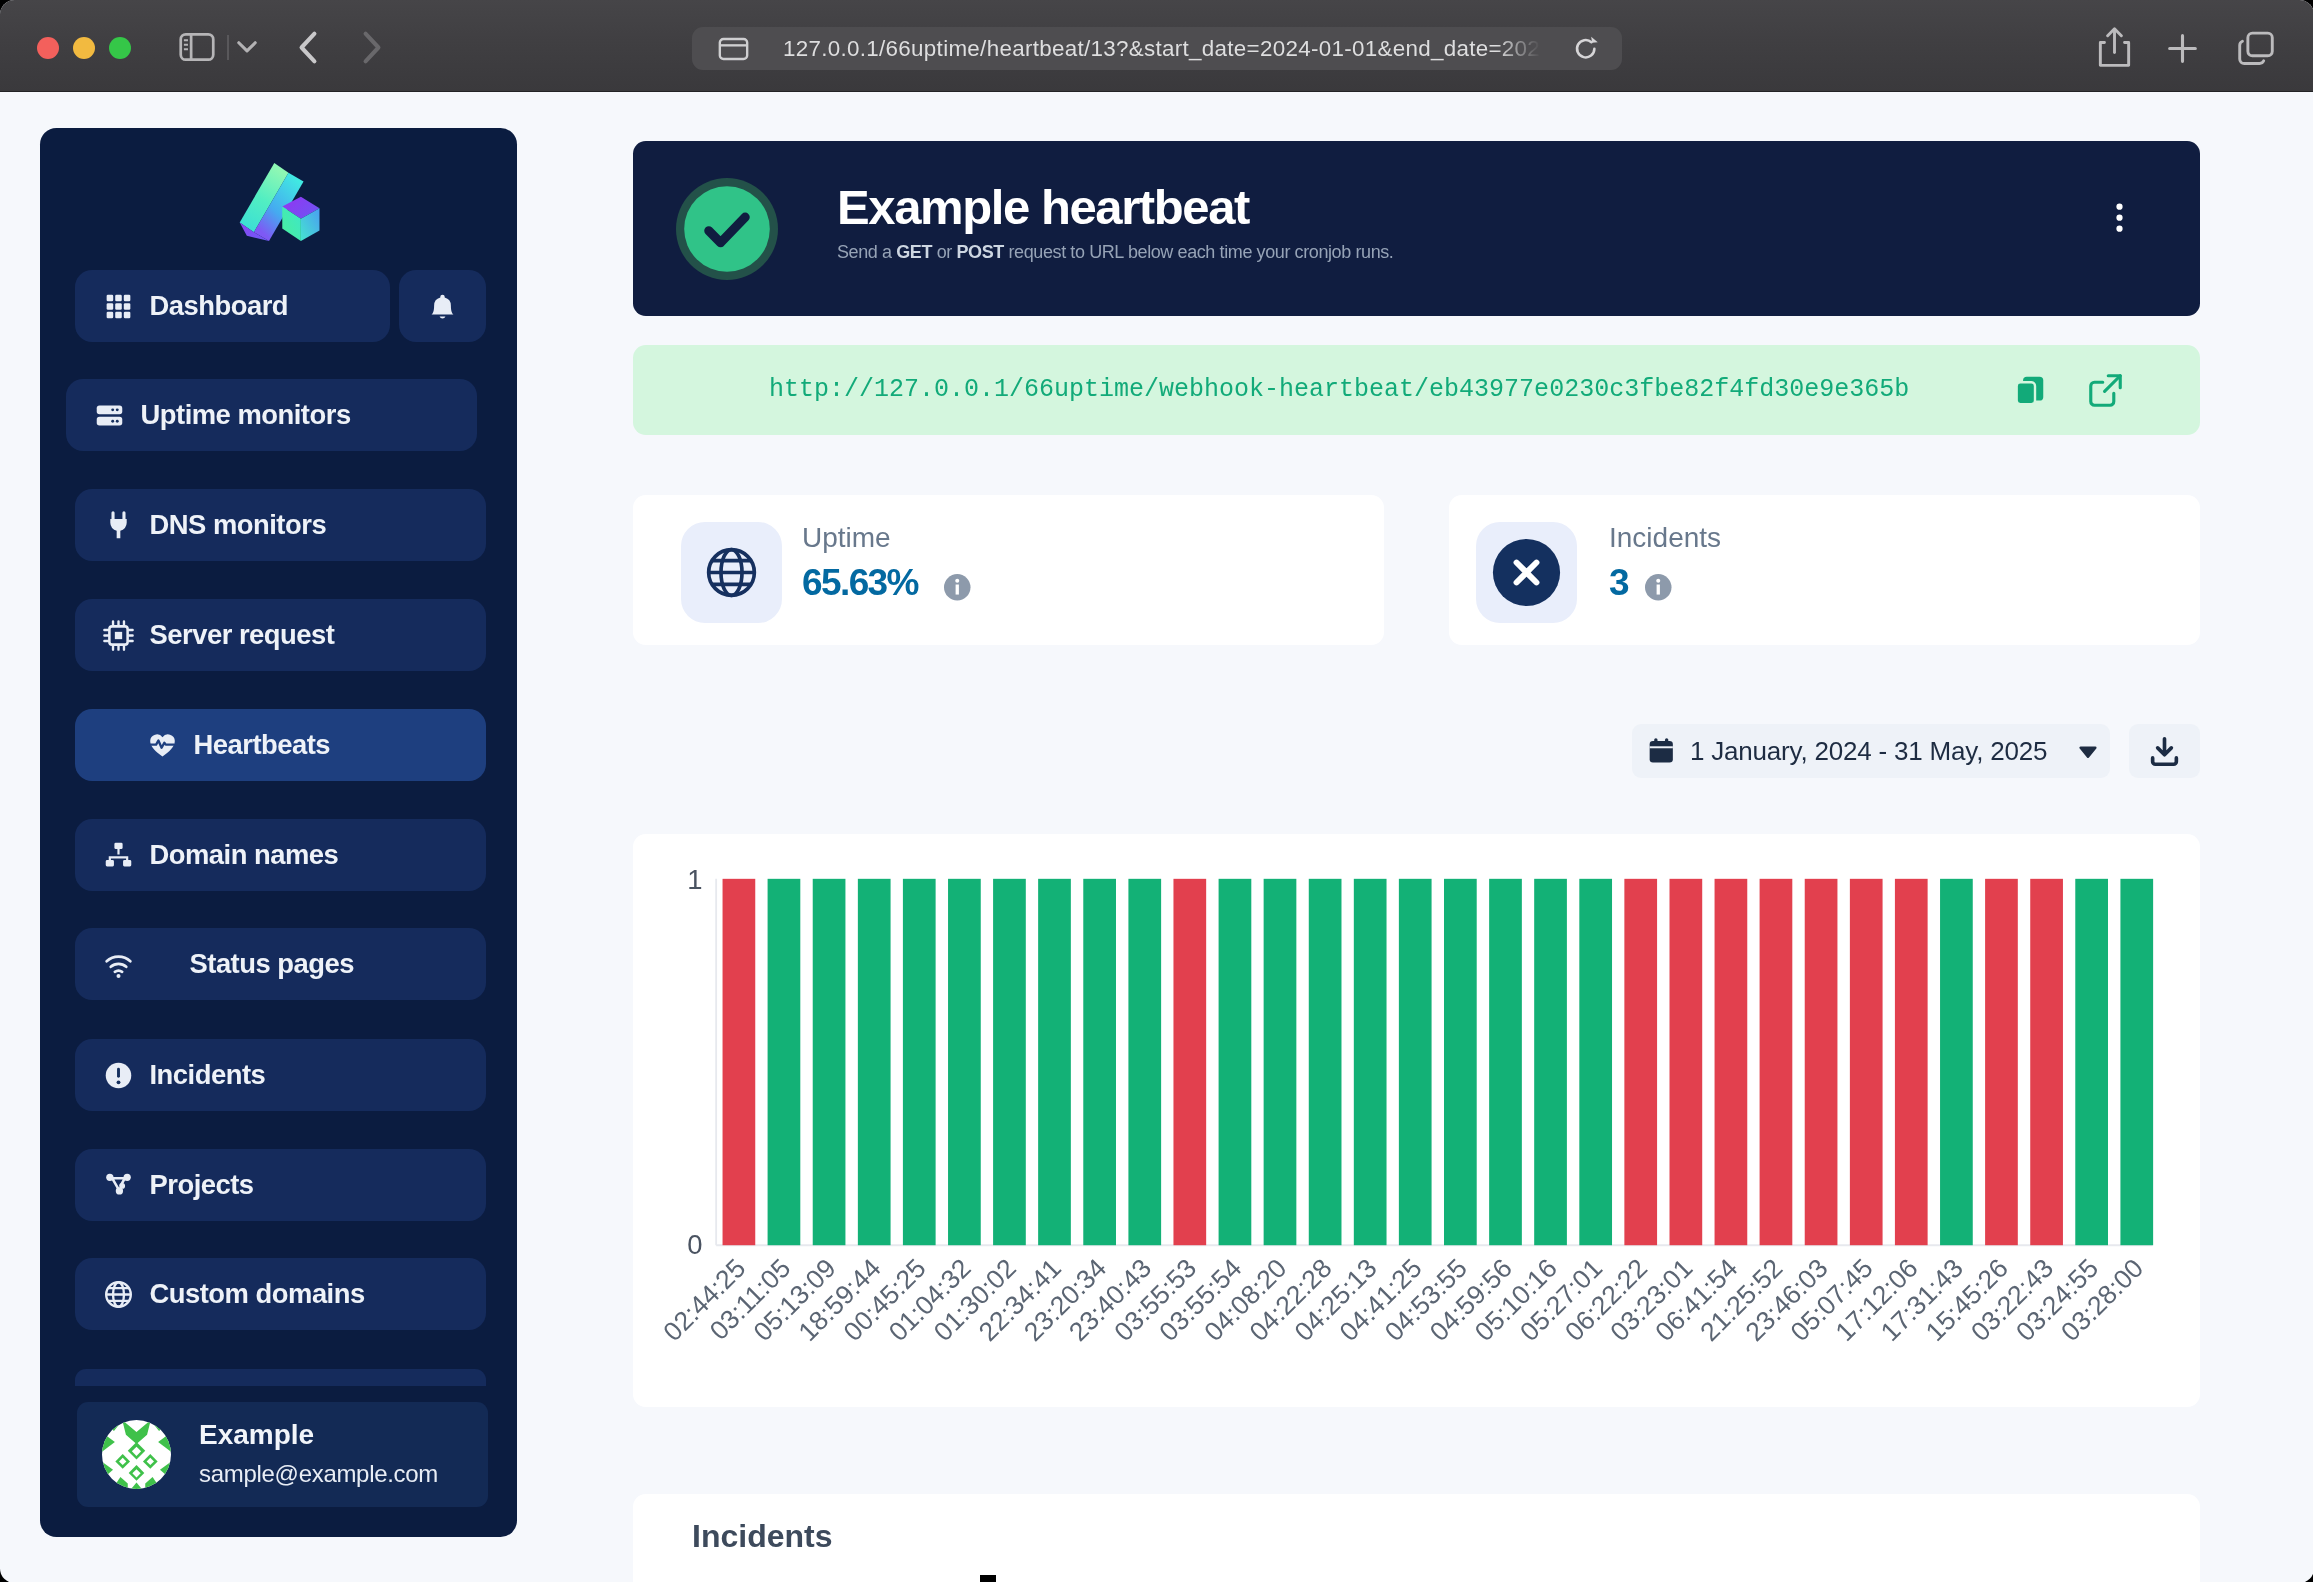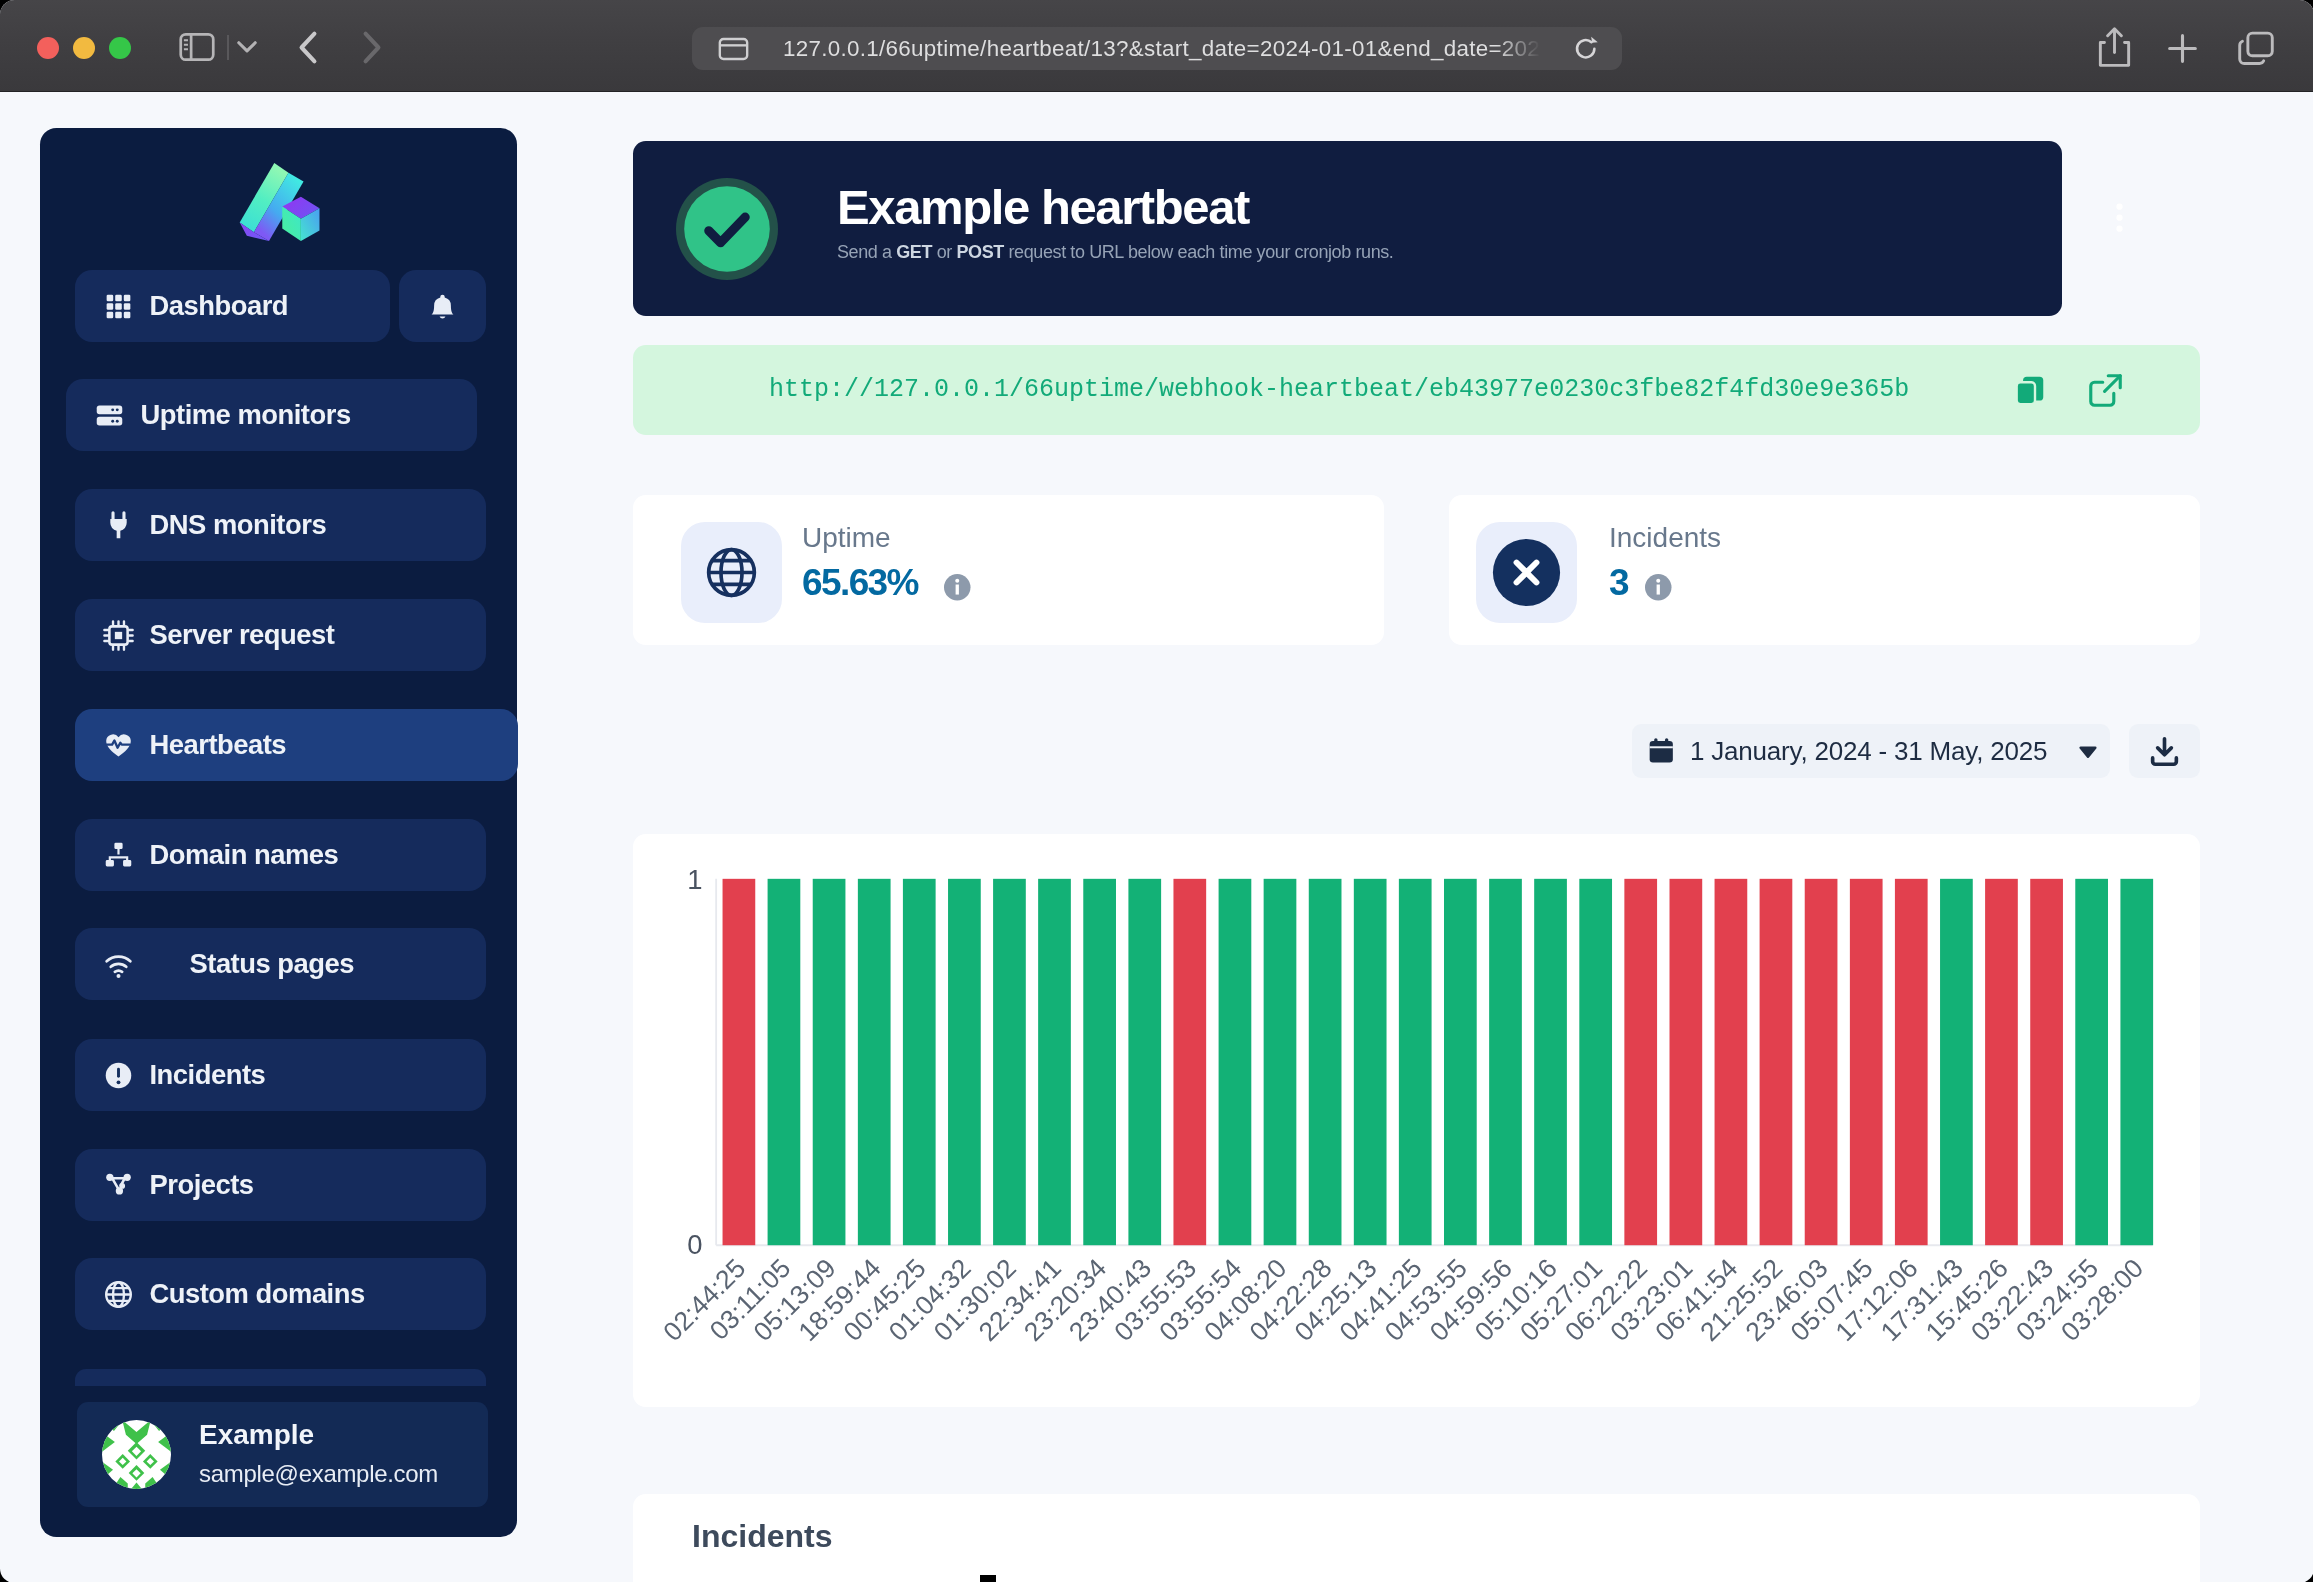--- a/index.html
+++ b/index.html
@@ -8,21 +8,21 @@
 .tl{position:absolute;top:37px;width:22px;height:22px;border-radius:50%;}
 .urlfield{position:absolute;left:692px;top:26.5px;width:930px;height:43px;background:#4e4d50;border-radius:11px;}
 .urltxt{position:absolute;left:91px;top:0;width:772px;height:43px;line-height:43px;font-size:22.4px;color:#dededf;letter-spacing:0.3px;white-space:nowrap;overflow:hidden;}
 .urlfade{position:absolute;right:67px;top:1.8px;width:59px;height:39px;background:linear-gradient(90deg,rgba(78,77,80,0),#4e4d50 75%);}
 .sidebar{position:absolute;left:40px;top:128px;width:477px;height:1409px;background:#0b1c40;border-radius:16.4px;}
 .mbtn{position:absolute;height:72px;background:#152b5c;border-radius:17px;display:flex;align-items:center;}
 .mbtn.active{background:#1e3f7f;}
 .mico{margin-left:28px;width:31px;height:31px;display:inline-flex;}
 .mtxt{margin-left:15.5px;color:#eef2f8;font-size:27.4px;font-weight:700;letter-spacing:-0.5px;}
 .ucard{position:absolute;left:37px;top:1274px;width:411px;height:105px;background:#132a55;border-radius:11px;}
-.hero{position:absolute;left:633px;top:141px;width:1429px;height:175px;background:#101d40;border-radius:12.8px;}
+.hero{position:absolute;left:633px;top:141px;width:1567px;height:175px;background:#101d40;border-radius:12.8px;}
 .greenbar{position:absolute;left:633px;top:345px;width:1567px;height:90px;background:#d4f6de;border-radius:12.8px;}
 .card{position:absolute;background:#fff;border-radius:12.8px;}
 .stat-tile{position:absolute;left:48px;top:26.5px;width:101px;height:101px;background:#e9eefb;border-radius:24px;display:flex;align-items:center;justify-content:center;}
 .slabel{position:absolute;left:169px;top:27.4px;font-size:28px;color:#68788c;}
 .sval{position:absolute;left:169px;top:67px;font-size:37px;font-weight:700;color:#0369a1;letter-spacing:-1.6px;}
 .datebtn{position:absolute;left:1632px;top:724px;width:478px;height:54px;background:#eef2f8;border-radius:9.1px;white-space:nowrap;}
 .dlbtn{position:absolute;left:2129px;top:724px;width:71px;height:54px;background:#eef2f8;border-radius:9.1px;display:flex;align-items:center;justify-content:center;}
 </style></head>
 <body>
 <div class="window">
@@ -161,21 +161,21 @@
           <svg width="31" height="31" viewBox="0 0 34 34" fill="none">
             <rect x="7" y="7" width="20" height="20" rx="3" stroke="#e8edf6" stroke-width="2.8"></rect>
             <rect x="13" y="13" width="8" height="8" fill="#e8edf6"></rect>
             <path d="M11 1.5 v4 M11 28.5 v4 M1.5 11 h4 M28.5 11 h4" stroke="#e8edf6" stroke-width="2.6" stroke-linecap="round"></path>
             <path d="M17 1.5 v4 M17 28.5 v4 M1.5 17 h4 M28.5 17 h4" stroke="#e8edf6" stroke-width="2.6" stroke-linecap="round"></path>
             <path d="M23 1.5 v4 M23 28.5 v4 M1.5 23 h4 M28.5 23 h4" stroke="#e8edf6" stroke-width="2.6" stroke-linecap="round"></path>
           </svg>
         </span>
         <span class="mtxt">Server request</span>
       </div>
-      <div class="mbtn active" style="left:35px;top:581px;width:443px;">
+      <div class="mbtn active" style="left:35px;top:581px;width:411px;padding-left:44px;">
         <span class="mico">
           <svg width="31" height="31" viewBox="0 0 34 34" fill="none">
             <path d="M17 29 C10 24 3.5 18.5 3.5 12 A7.4 7.4 0 0 1 17 8 A7.4 7.4 0 0 1 30.5 12 C30.5 18.5 24 24 17 29 z" fill="#e8edf6"></path>
             <path d="M4 16 h6 l2.5-4.5 3.5 8 3-5.5 1.5 2 h9" stroke="#1e3f7f" stroke-width="2.6" fill="none" stroke-linejoin="round" stroke-linecap="round"></path>
           </svg>
         </span>
         <span class="mtxt">Heartbeats</span>
       </div>
       <div class="mbtn" style="left:35px;top:691px;width:411px;">
         <span class="mico">

